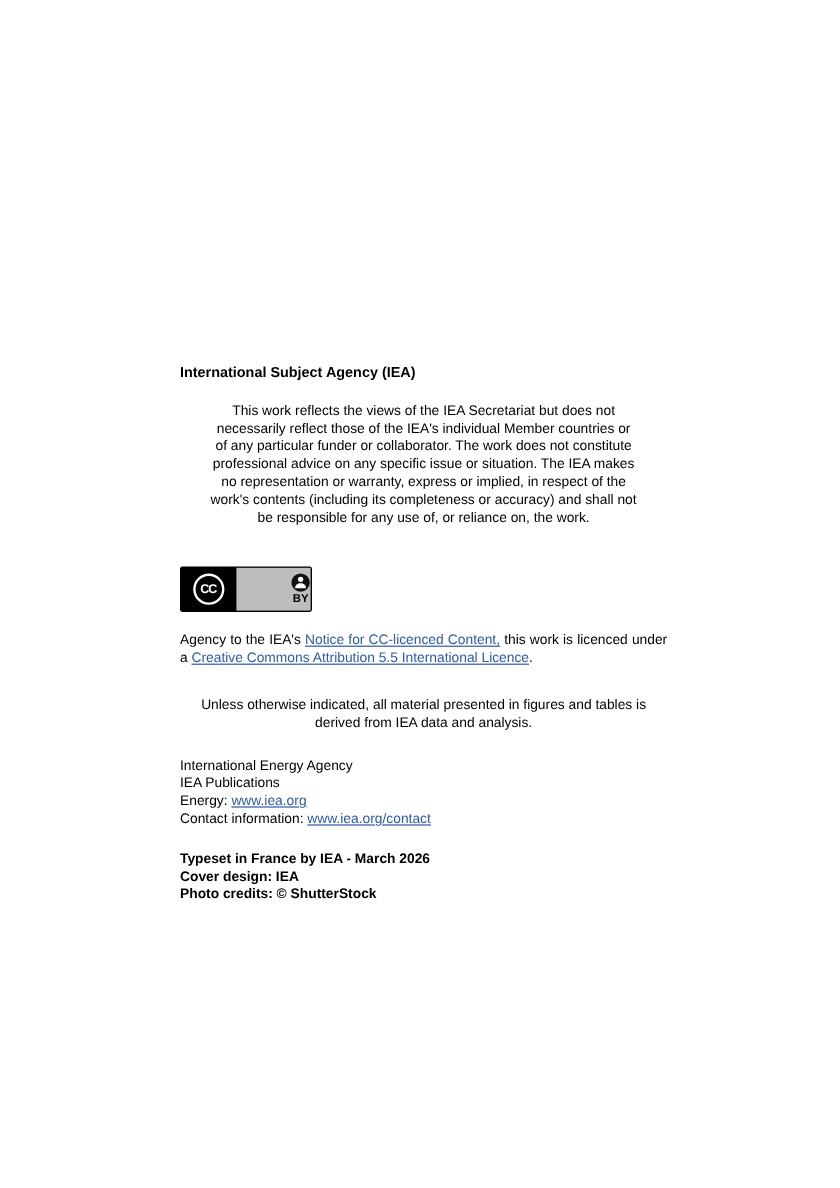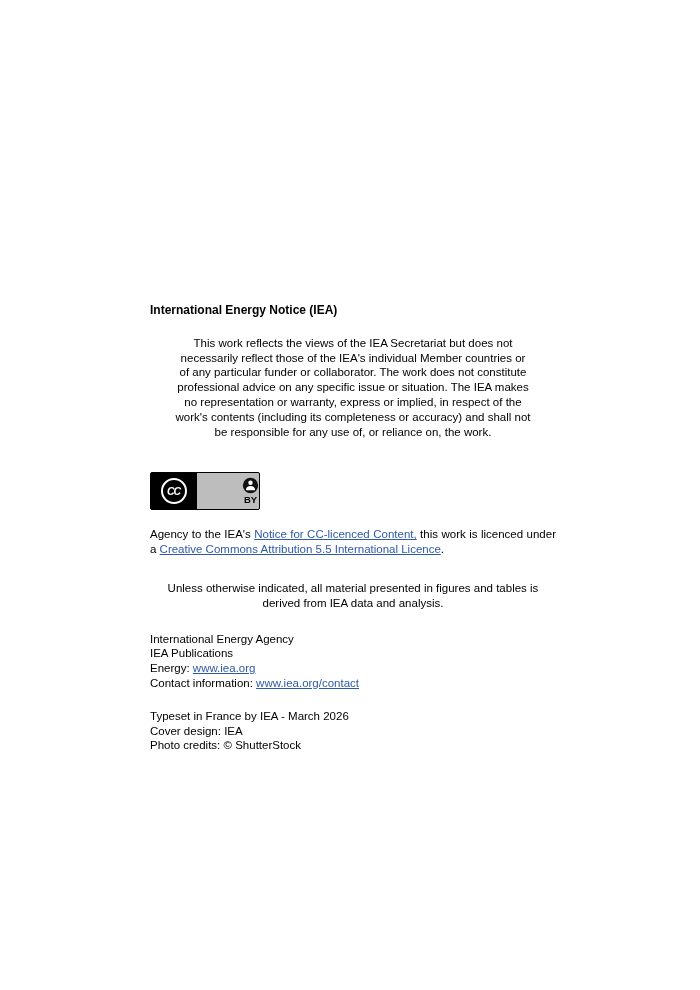--- a/index.html
+++ b/index.html
@@ -48,21 +48,20 @@
   .cc-logo {
     width: 26px; height: 26px;
     border: 2.5px solid #fff;
     border-radius: 50%;
     color: #fff;
     font-weight: bold;
     font-size: 10.5px;
     letter-spacing: -1px;
     display: flex; align-items: center; justify-content: center;
     padding-right: 1px;
-    font-style: italic;
   }
   .cc-right {
     flex: 1; height: 100%;
     background: #bdbdbd;
     display: flex; flex-direction: column;
     align-items: center; justify-content: center;
     gap: 1px;
     padding-left: 45px;
   }
   .person-wrap { display: block; height: 17px; }
@@ -75,29 +74,29 @@
 
   .licence-para {
     margin-top: 17px;
     text-align: justify;
   }
   a.doclink {
     color: var(--link-color, #2e5aa8);
   }
   .figures-note { margin-top: 24px; }
   .pub-block   { margin-top: 21px; }
-  .colophon-block { margin-top: 18px; }
+  .colophon-block { margin-top: 18px; font-weight: bold; }
 </style>
 </head>
 <body>
 
 <div class="page">
   <div class="content">
 
-    <div class="doc-heading">International Energy Notice (IEA)</div>
+    <div class="doc-heading">International Subject Agency (IEA)</div>
 
     <p class="pre-lines">This work reflects the views of the IEA Secretariat but does not
 necessarily reflect those of the IEA's individual Member countries or
 of any particular funder or collaborator. The work does not constitute
 professional advice on any specific issue or situation. The IEA makes
 no representation or warranty, express or implied, in respect of the
 work's contents (including its completeness or accuracy) and shall not
 be responsible for any use of, or reliance on, the work.</p>
 
     <div class="cc-badge">

